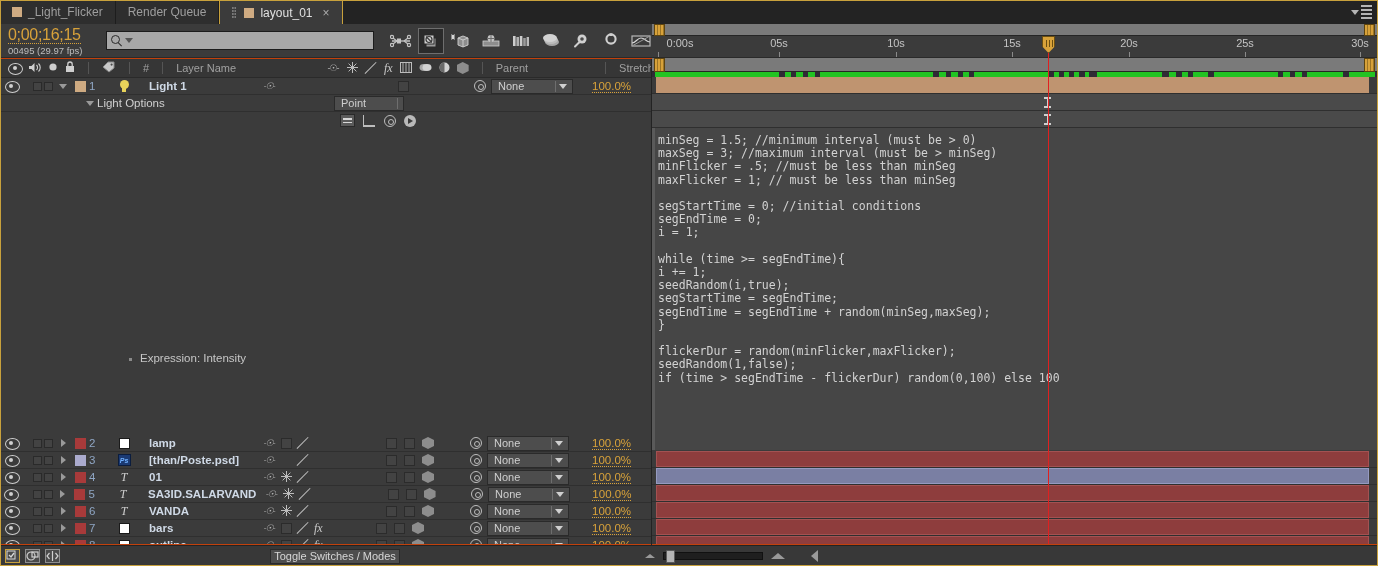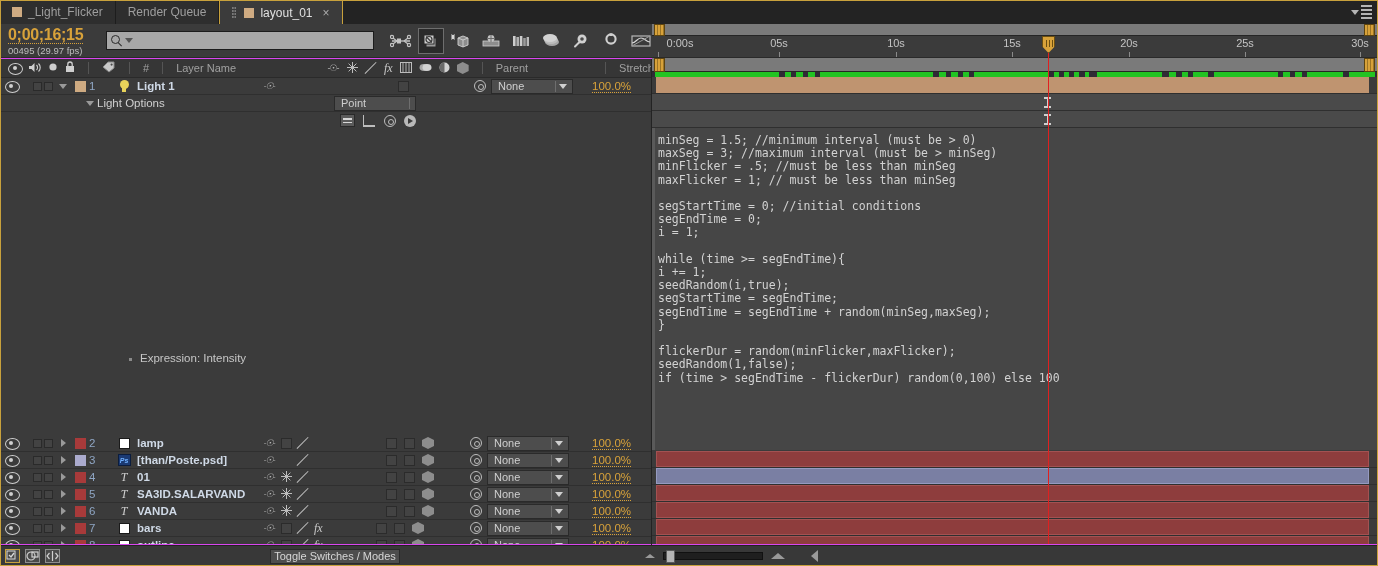--- a/index.html
+++ b/index.html
@@ -4,21 +4,21 @@
 <style>
   * { box-sizing: border-box; margin:0; padding:0; }
   html,body {
     width:1378px; height:566px; overflow:hidden;
     background:#232323;
     font-family:"Liberation Sans", sans-serif;
     font-size:12px;
     color:#c8c8c8;
     -webkit-font-smoothing:antialiased;
   }
-  .app { position:relative; width:1378px; height:566px; background:#d946ef; }
+  .app { position:relative; width:1378px; height:566px; background:#c2410c; }
 
   
   .tabbar {
     position:absolute; left:0; top:0; width:1378px; height:24px;
     background:#232323; display:flex; align-items:stretch;
   }
   .tab {
     display:flex; align-items:center; gap:6px;
     padding:0 12px; height:24px;
     background:#2e2e2e; color:#9e9e9e;
@@ -42,21 +42,21 @@
   .pm-lines { display:flex; flex-direction:column; gap:2px; }
   .pm-lines i { display:block; width:11px; height:2px; background:#b5b5b5; }
 
   
   .toolbar {
     position:absolute; left:0; top:24px; width:1378px; height:34px;
     background:#3b3b3b; border-bottom:1px solid #2a2a2a;
     display:flex; align-items:center;
   }
   .tc-block { width:100px; padding-left:8px; }
-  .tc-main { color:#d8a23a; font-size:16px; font-weight:bold; letter-spacing:-.3px;
+  .tc-main { color:#d8a23a; font-size:16px; font-weight:normal; letter-spacing:-.3px;
              border-bottom:1px dotted #d8a23a; display:inline-block; line-height:17px; }
   .tc-sub { color:#bdbdbd; font-size:9.5px; line-height:11px; margin-top:1px; }
   .searchbox {
     width:268px; height:19px; background:#a8a8a8; border:1px solid #1c1c1c;
     display:flex; align-items:center; padding:0 4px; gap:3px; margin-left:6px;
   }
   .mag { width:11px; height:11px; position:relative; }
   .mag:before{content:"";position:absolute;left:0;top:0;width:7px;height:7px;border:1.4px solid #2a2a2a;border-radius:50%;}
   .mag:after{content:"";position:absolute;left:7px;top:7px;width:5px;height:1.4px;background:#2a2a2a;transform:rotate(45deg);transform-origin:left center;}
   .tri-d { width:0;height:0;border-left:4px solid transparent;border-right:4px solid transparent;border-top:5px solid #555; }
@@ -80,21 +80,21 @@
          border-bottom:1px solid #2f2f2f; font-size:11.5px; }
   .row.layerrow { background:#3b3b3b; }
   .cell { display:flex; align-items:center; height:17px; }
   .c-eye { width:22px; justify-content:center; }
   .c-sq { width:11px; }
   .c-tw { width:16px; justify-content:center; }
   .c-color { width:18px; justify-content:center; }
   .c-num { width:22px; color:#8fa6c4; font-size:11.5px; }
   .c-icon { width:26px; justify-content:center; }
   .c-name { flex:1; color:#d7d7d7; }
-  .c-name.bold { font-weight:bold; color:#cfd9e6; }
+  .c-name.bold { font-weight:bold; color:#cfd9e6;margin-left:12px; }
 
   .eye { width:13px; height:10px; position:relative; }
   .eye:before{content:"";position:absolute;left:0;top:0;width:13px;height:10px;
     border:1.3px solid #cfcfcf;border-radius:50% 50%;}
   .eye:after{content:"";position:absolute;left:4.6px;top:3px;width:4px;height:4px;background:#cfcfcf;border-radius:50%;}
   .swbox { width:9px;height:9px;background:#434343;border:1px solid #2a2a2a; }
   .lcolor { width:11px; height:11px; }
   .tri-r { width:0;height:0;border-top:4px solid transparent;border-bottom:4px solid transparent;border-left:5px solid #9a9a9a; }
   .tri-dn { width:0;height:0;border-left:4px solid transparent;border-right:4px solid transparent;border-top:5px solid #9a9a9a; }
   .solidicon { width:11px;height:11px;background:#ffffff;border:1px solid #1a1a1a; }
@@ -122,21 +122,21 @@
   .dd { width:82px;height:15px;background:#4d4d4d;border:1px solid #2a2a2a;
         display:flex;align-items:center;justify-content:space-between;padding:0 2px 0 6px;
         color:#cfcfcf;font-size:11px; }
   .dd .ddt { width:0;height:0;border-left:4px solid transparent;border-right:4px solid transparent;border-top:5px solid #d0d0d0;margin-right:3px;}
   .dd .ddsep { width:1px;height:11px;background:#6e6e6e; }
   .stretchv { color:#d8a23a; font-size:11.5px; border-bottom:1px dotted #d8a23a; }
 
   
   .optrow { height:17px; display:flex; align-items:center; border-bottom:1px solid #2f2f2f; }
   .opt-label { color:#cfcfcf; font-size:11.5px; }
-  .dd-point { width:82px;height:15px;background:#4d4d4d;border:1px solid #2a2a2a;
+  .dd-point { width:70px;height:15px;background:#4d4d4d;border:1px solid #2a2a2a;
         display:flex;align-items:center;justify-content:space-between;padding:0 2px 0 6px;
         color:#cfcfcf;font-size:11px; margin-left:4px; }
   .intensity-val { color:#d0584a; font-size:11.5px; border-bottom:1px dotted #d0584a; }
   .stopwatch { width:11px;height:12px;position:relative; }
   .stopwatch:before{content:"";position:absolute;left:0;top:2px;width:10px;height:10px;border:1.3px solid #cfcfcf;border-radius:50%;}
   .stopwatch:after{content:"";position:absolute;left:4px;top:0;width:3px;height:2.5px;background:#cfcfcf;}
 
   
   .graphrow { height:17px; display:flex; align-items:center; padding-left:340px; gap:8px; }
   .gb { width:15px;height:13px;background:#5b5b5b;border:1px solid #2a2a2a;display:flex;flex-direction:column;justify-content:center;align-items:center;gap:2px; }

